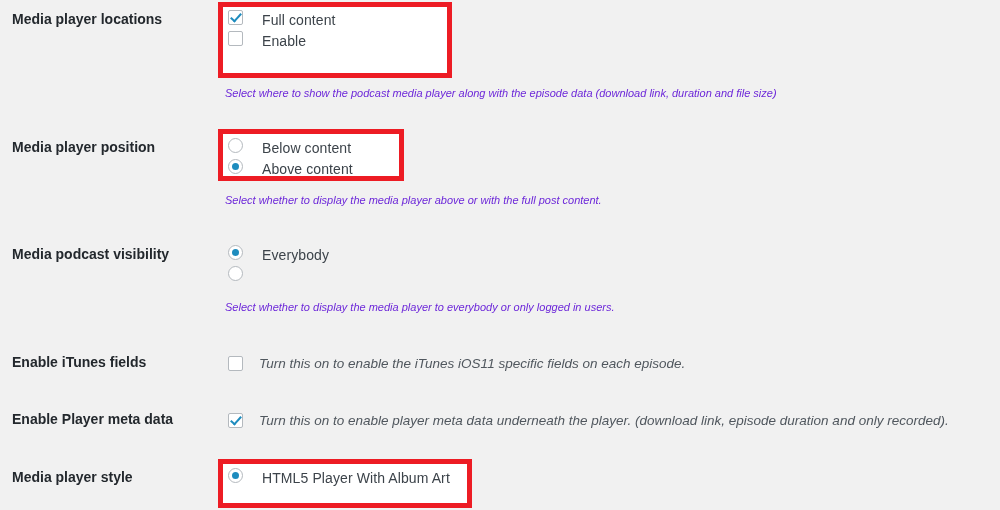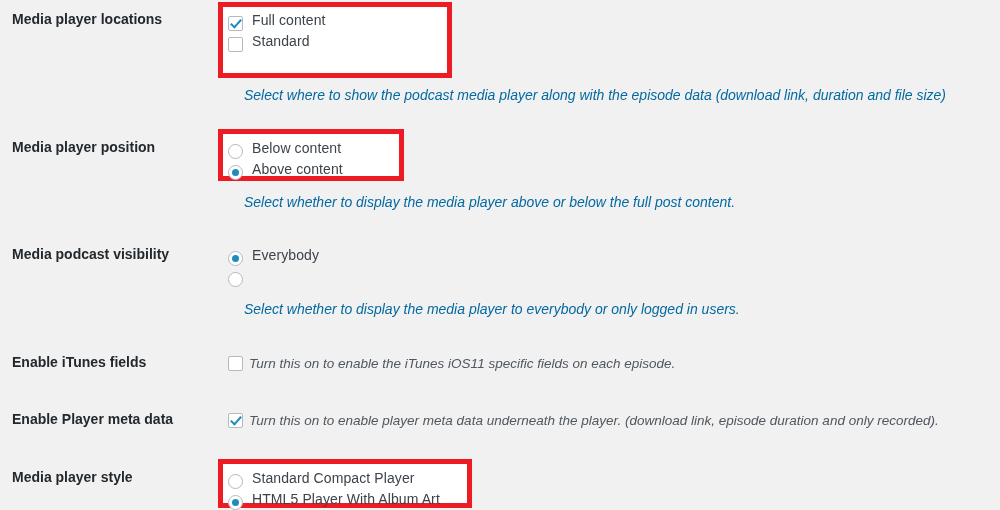--- a/index.html
+++ b/index.html
@@ -37,24 +37,25 @@
     line-height: 18px;
   }
   .field {
     position: absolute;
     left: 228px;
   }
 
   
   .opt {
     display: flex;
-    align-items: flex-end;
+    align-items: flex-start;
     height: 21px;
     line-height: 21px;
     white-space: nowrap;
+    gap: 10px;
   }
   .opt-label {
     font-size: 14px;
     color: #3c434a;
     margin-left: 9px;
     letter-spacing: 0.1px;
   }
 
   
   .cb {
@@ -101,34 +102,34 @@
     background: #1e8cbe;
   }
 
   
   .inline-opt {
     display: flex;
     align-items: center;
     height: 21px;
   }
   .inline-desc {
-    margin-left: 6px;
+    margin-left: 16px;
     font-style: italic;
     font-size: 13.5px;
     color: #50575e;
     white-space: nowrap;
   }
 
   
   .desc {
     position: absolute;
-    left: 244px;
+    left: 225px;
     font-style: italic;
-    font-size: 14px;
-    color: #0369a1;
+    font-size: 11px;
+    color: #6d28d9;
     white-space: nowrap;
   }
 
   
   .hl {
     position: absolute;
     border: 5px solid #ed1c24;
     background: #ffffff;
     box-sizing: border-box;
   }
@@ -142,42 +143,42 @@
 
   <div class="row" style="top:10px;">
     <div class="row-label">Media player locations</div>
     <div class="field" style="top:0;">
       <label class="opt">
         <span class="cb checked"></span>
         <span class="opt-label">Full content</span>
       </label>
       <label class="opt">
         <span class="cb"></span>
-        <span class="opt-label">Standard</span>
+        <span class="opt-label">Enable</span>
       </label>
     </div>
   </div>
   <div class="desc" style="top:87px;">Select where to show the podcast media player along with the episode data (download link, duration and file size)</div>
 
   <div class="hl" style="left:218px; top:129px; width:186px; height:52px;"></div>
 
   <div class="row" style="top:138px;">
     <div class="row-label">Media player position</div>
     <div class="field" style="top:0;">
       <label class="opt">
         <span class="rb"></span>
         <span class="opt-label">Below content</span>
       </label>
       <label class="opt">
         <span class="rb checked"></span>
         <span class="opt-label">Above content</span>
       </label>
     </div>
   </div>
-  <div class="desc" style="top:194px;">Select whether to display the media player above or below the full post content.</div>
+  <div class="desc" style="top:194px;">Select whether to display the media player above or with the full post content.</div>
 
   <div class="row" style="top:245px;">
     <div class="row-label">Media podcast visibility</div>
     <div class="field" style="top:0;">
       <label class="opt">
         <span class="rb checked"></span>
         <span class="opt-label">Everybody</span>
       </label>
       <label class="opt">
         <span class="rb"></span>
@@ -205,23 +206,19 @@
       </label>
     </div>
   </div>
 
   <div class="hl" style="left:218px; top:459px; width:254px; height:49px;"></div>
 
   <div class="row" style="top:468px;">
     <div class="row-label">Media player style</div>
     <div class="field" style="top:0;">
       <label class="opt">
-        <span class="rb"></span>
-        <span class="opt-label">Standard Compact Player</span>
-      </label>
-      <label class="opt">
         <span class="rb checked"></span>
         <span class="opt-label">HTML5 Player With Album Art</span>
       </label>
     </div>
   </div>
 
 </div>
 
 </body></html>

